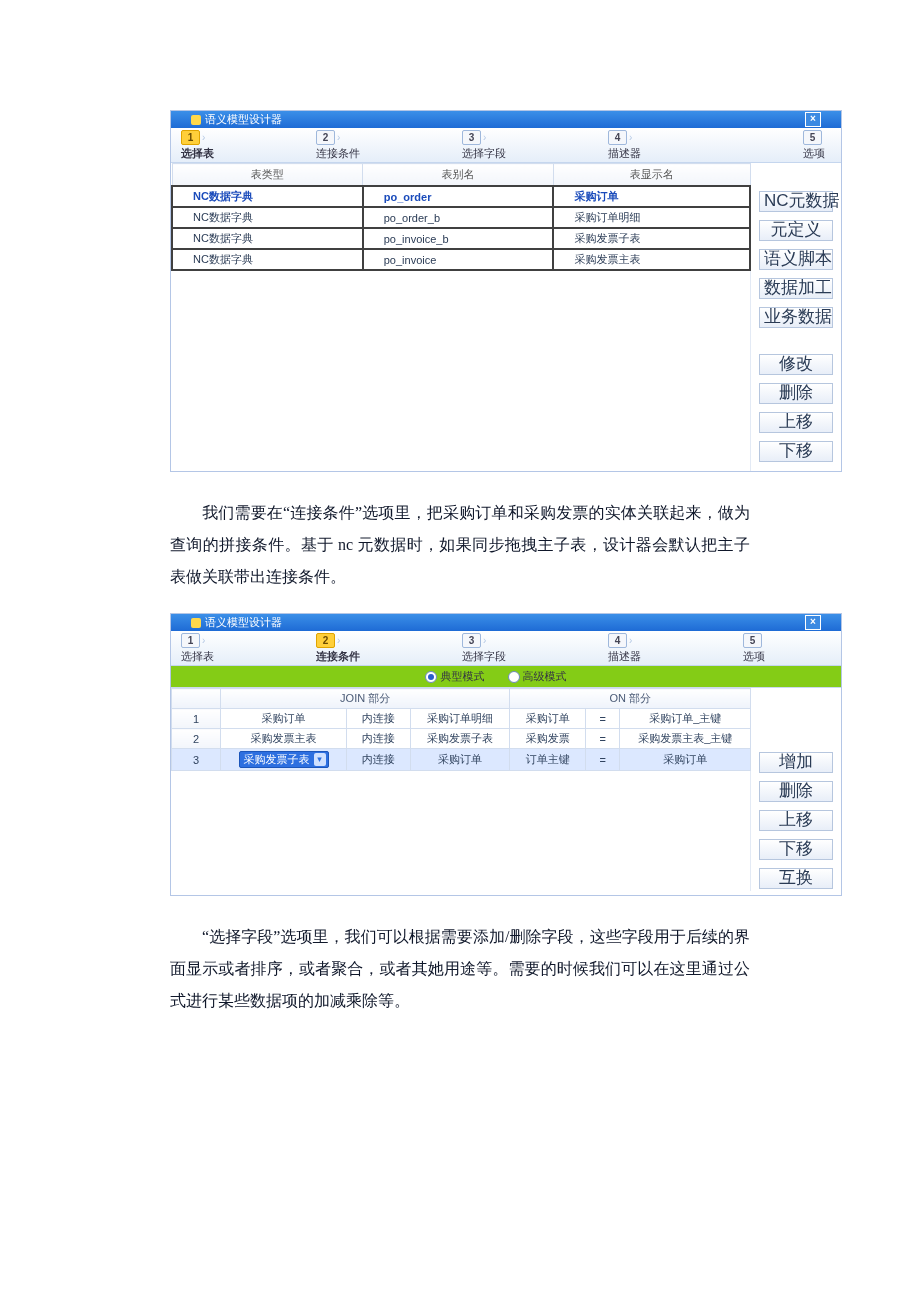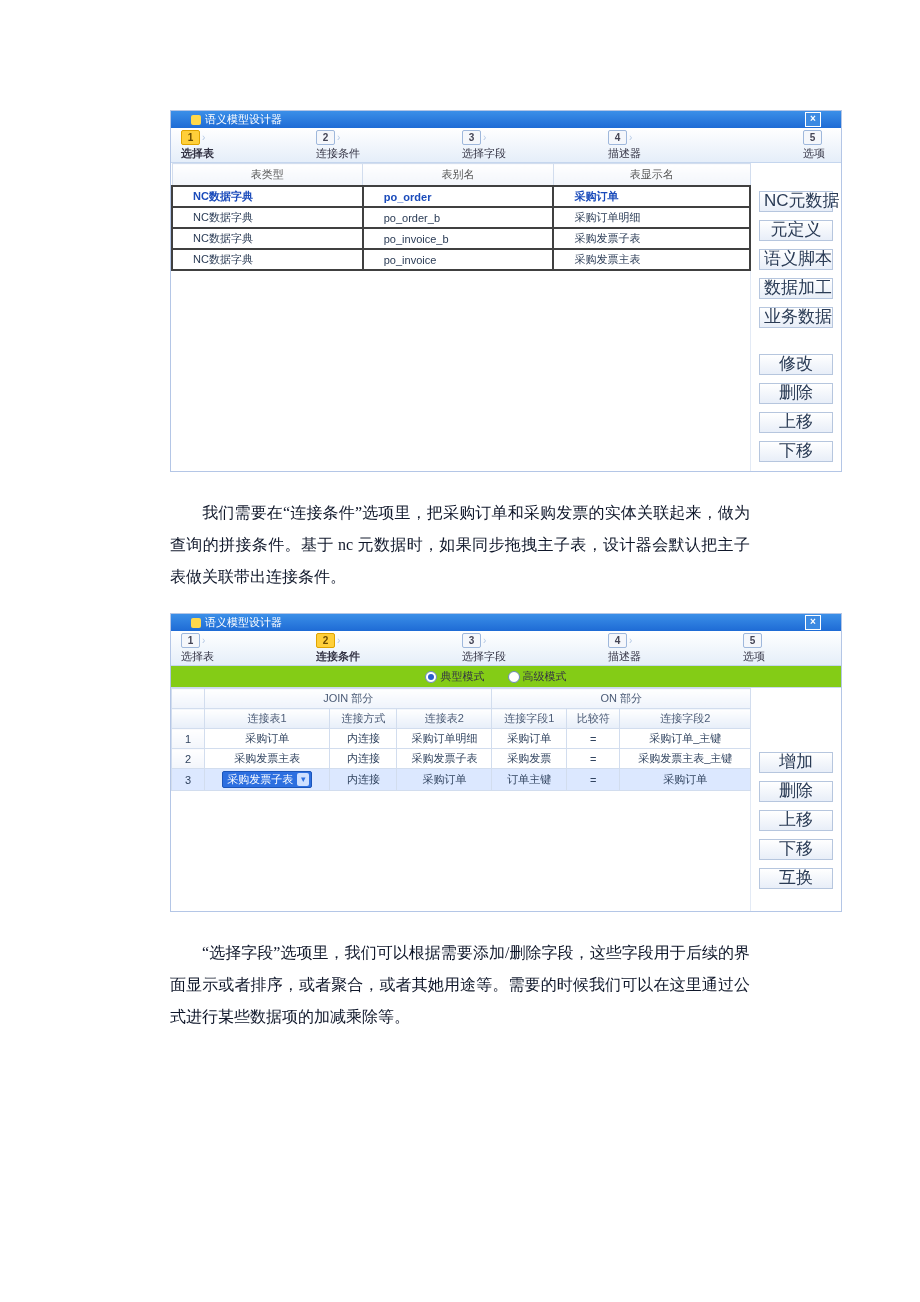--- a/index.html
+++ b/index.html
@@ -197,21 +197,21 @@
   .radio-label { vertical-align: middle; margin-right: 20px; }
 
   
   .grid2 {
     width: 100%;
     border-collapse: collapse;
     font-size: 11px;
   }
   .grid2 th, .grid2 td {
     border: 1px solid #d2ddee;
-    padding: 2px 4px;
+    padding: 2px 12px;
     text-align: center;
     color: #30435f;
     white-space: nowrap;
   }
   .grid2 thead tr:first-child th {
     background: linear-gradient(#ffffff, #eef3fb);
     font-weight: normal;
     color: #4a5a75;
   }
   .grid2 thead tr:nth-child(2) th {
@@ -416,29 +416,20 @@
     </div>
 
     <div class="body-row">
       <div class="table-area">
         <table class="grid2">
           <thead>
             <tr>
               <th class="rownum"></th>
               <th colspan="3">JOIN 部分</th>
               <th colspan="3">ON 部分</th>
-            </tr>
-            <tr>
-              <th class="rownum"></th>
-              <th>连接表1</th>
-              <th>连接方式</th>
-              <th>连接表2</th>
-              <th>连接字段1</th>
-              <th>比较符</th>
-              <th>连接字段2</th>
             </tr>
           </thead>
           <tbody>
             <tr>
               <td class="rownum">1</td>
               <td>采购订单</td>
               <td>内连接</td>
               <td>采购订单明细</td>
               <td>采购订单</td>
               <td>=</td>

